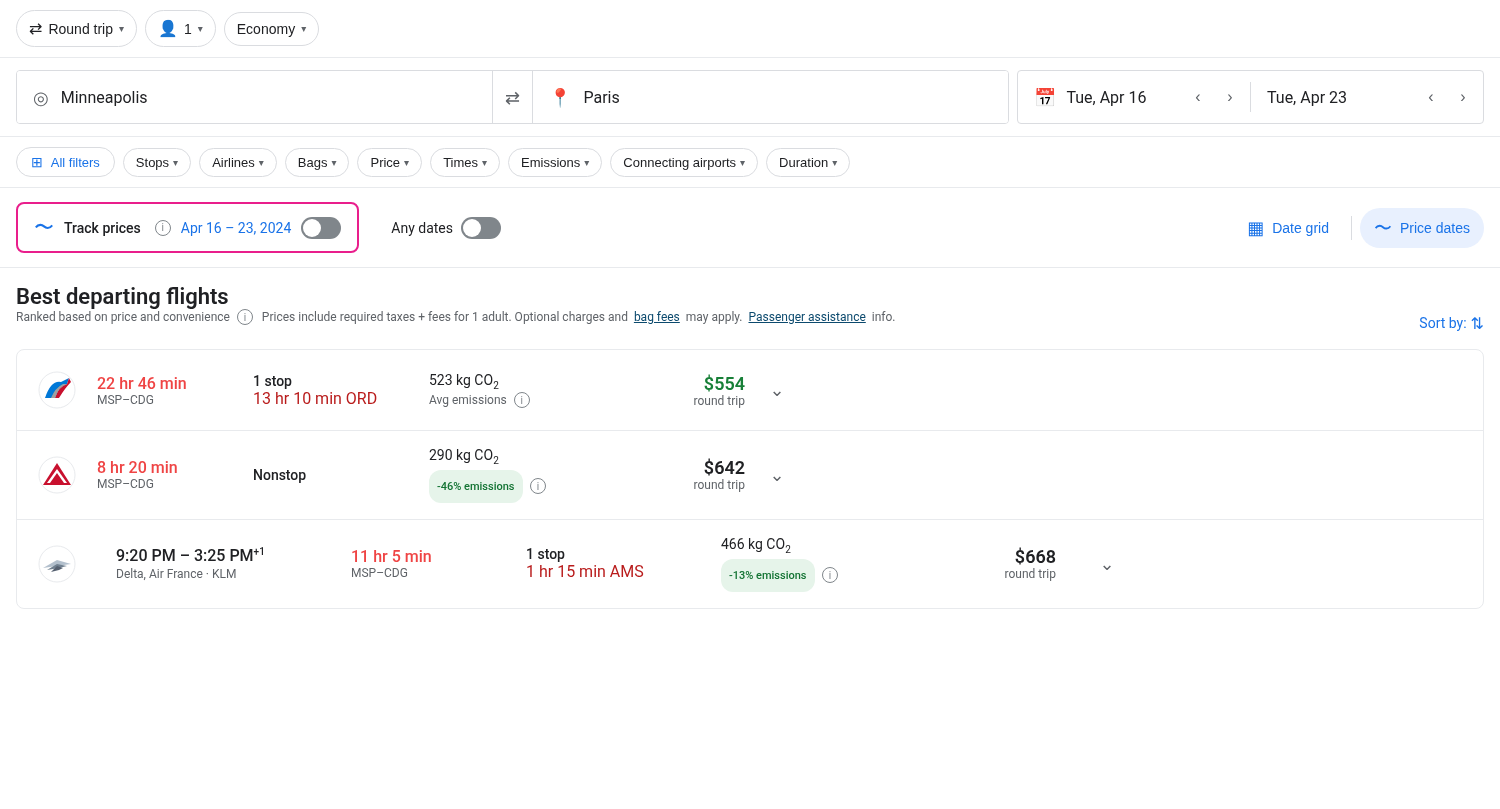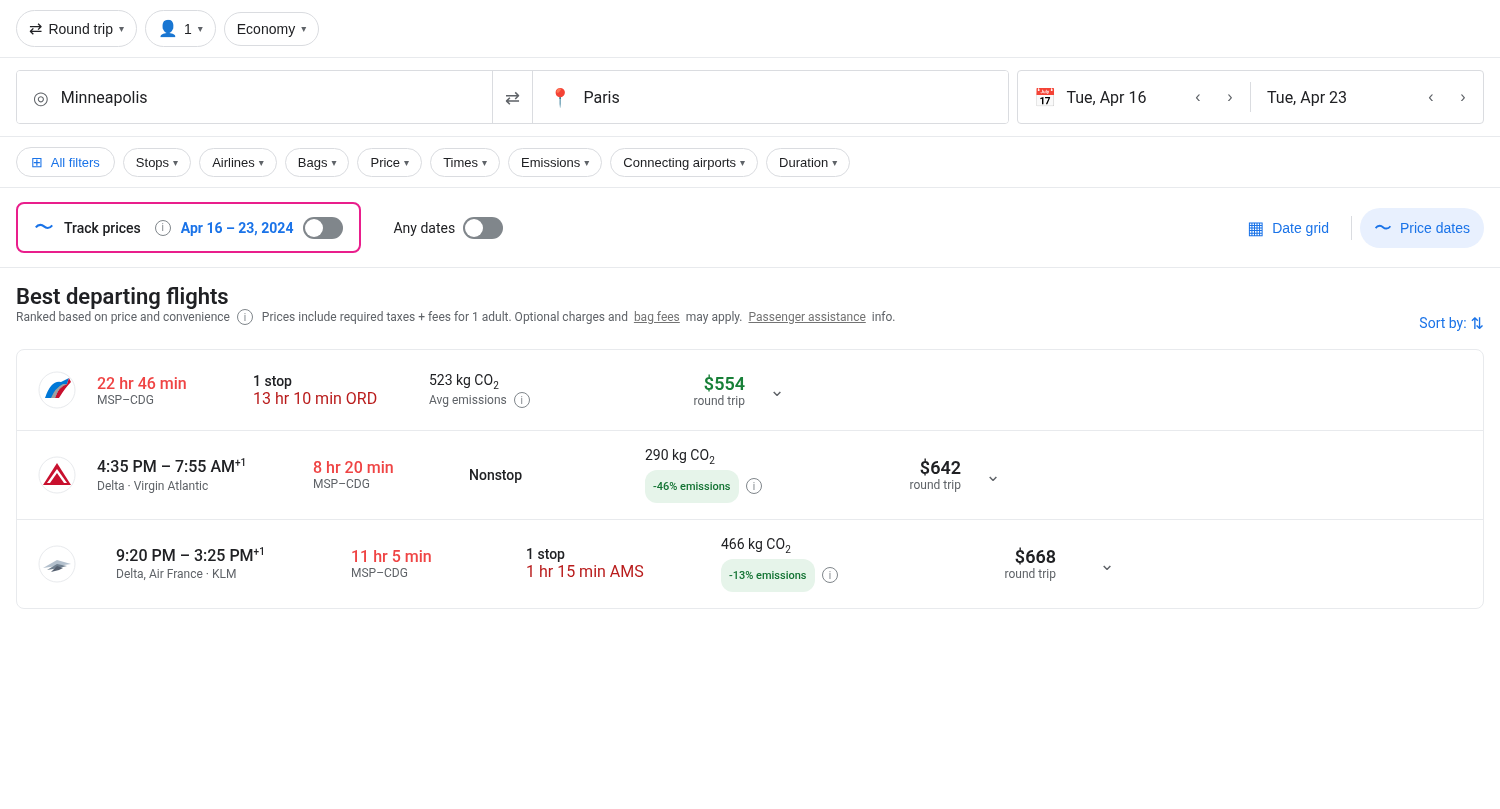--- a/index.html
+++ b/index.html
@@ -27,38 +27,38 @@
     
     .filters-bar { display: flex; align-items: center; gap: 8px; padding: 10px 16px; border-bottom: 1px solid #e8eaed; flex-wrap: wrap; }
     .filter-btn { display: flex; align-items: center; gap: 4px; padding: 6px 12px; border: 1px solid #dadce0; border-radius: 20px; cursor: pointer; background: #fff; font-size: 13px; color: #202124; white-space: nowrap; }
     .all-filters-btn { display: flex; align-items: center; gap: 8px; padding: 6px 14px; border: 1px solid #dadce0; border-radius: 20px; cursor: pointer; background: #fff; font-size: 13px; color: #1a73e8; font-weight: 500; }
 
     
     .track-row { display: flex; align-items: center; gap: 16px; padding: 14px 16px; border-bottom: 1px solid #e8eaed; }
     .track-box { display: flex; align-items: center; gap: 10px; padding: 10px 16px; border: 2.5px solid #e91e8c; border-radius: 8px; }
     .track-icon { color: #1a73e8; font-size: 20px; }
     .track-label { font-size: 14px; font-weight: 500; color: #202124; }
-    .track-date { font-size: 14px; color: #1a73e8; font-weight: 700; }
+    .track-date { font-size: 14px; color: #1a73e8; font-weight: 400; }
     .info-icon { width: 16px; height: 16px; border-radius: 50%; border: 1px solid #80868b; display: inline-flex; align-items: center; justify-content: center; font-size: 10px; color: #80868b; cursor: pointer; margin-left: 4px; }
     .toggle { position: relative; display: inline-block; width: 40px; height: 22px; }
     .toggle input { opacity: 0; width: 0; height: 0; }
     .slider { position: absolute; cursor: pointer; top: 0; left: 0; right: 0; bottom: 0; background-color: #80868b; transition: 0.3s; border-radius: 11px; }
     .slider:before { position: absolute; content: ""; height: 18px; width: 18px; left: 2px; bottom: 2px; background-color: white; transition: 0.3s; border-radius: 50%; }
     .any-dates-section { display: flex; align-items: center; gap: 8px; margin-left: 16px; }
     .any-dates-label { font-size: 14px; color: #202124; }
     .right-tools { display: flex; align-items: center; gap: 8px; margin-left: auto; }
     .tool-btn { display: flex; align-items: center; gap: 8px; padding: 8px 14px; border: none; background: none; cursor: pointer; border-radius: 20px; font-size: 14px; color: #1a73e8; }
     .tool-btn.active { background: #e8f0fe; }
     .tool-divider { width: 1px; height: 24px; background: #dadce0; }
 
     
     .main-content { padding: 16px 16px 0; }
     .section-title { font-size: 22px; font-weight: 600; color: #202124; }
     .section-subtitle { font-size: 12px; color: #5f6368; margin-bottom: 12px; }
-    .section-subtitle a { color: #737373; text-decoration: underline; cursor: pointer; }
+    .section-subtitle a { color: #0c4a6e; text-decoration: underline; cursor: pointer; }
     .sort-by { display: flex; align-items: center; gap: 4px; color: #1a73e8; font-size: 14px; cursor: pointer; margin-left: auto; }
     .sort-icon { font-size: 16px; }
     .subtitle-row { display: flex; align-items: center; margin-bottom: 12px; }
 
     
     .flights-container { border: 1px solid #e8eaed; border-radius: 8px; overflow: hidden; }
     .flight-card { display: flex; align-items: center; padding: 16px; border-bottom: 1px solid #e8eaed; cursor: pointer; gap: 16px; }
     .flight-card:last-child { border-bottom: none; gap: 35px; }
     .airline-logo { width: 48px; height: 48px; flex-shrink: 0; display: flex; align-items: center; justify-content: center; }
     .flight-times { flex: 0 0 200px; }
@@ -280,26 +280,20 @@
     <div class="flight-card">
       <div class="airline-logo delta-logo">
         <svg viewBox="0 0 40 40" xmlns="http://www.w3.org/2000/svg">
           <circle cx="20" cy="20" r="18" fill="white" stroke="#e8eaed" stroke-width="1"></circle>
 
           <polygon points="20,8 34,30 6,30" fill="#C8102E"></polygon>
           <polygon points="20,14 30,28 10,28" fill="white"></polygon>
           <polygon points="20,18 27,28 13,28" fill="#C8102E"></polygon>
         </svg>
       </div>
-      <div class="flight-times">
-        <div class="flight-time-range">
-          4:35 PM – 7:55 AM<sup>+1</sup>
-        </div>
-        <div class="flight-airline">Delta · Virgin Atlantic</div>
-      </div>
       <div class="flight-duration">
         <div class="duration-text">8 hr 20 min</div>
         <div class="duration-route">MSP–CDG</div>
       </div>
       <div class="flight-stops">
         <div class="stops-text">Nonstop</div>
         <div class="stops-detail"></div>
       </div>
       <div class="flight-emissions">
         <div class="emissions-text">290 kg CO<sub>2</sub></div>

